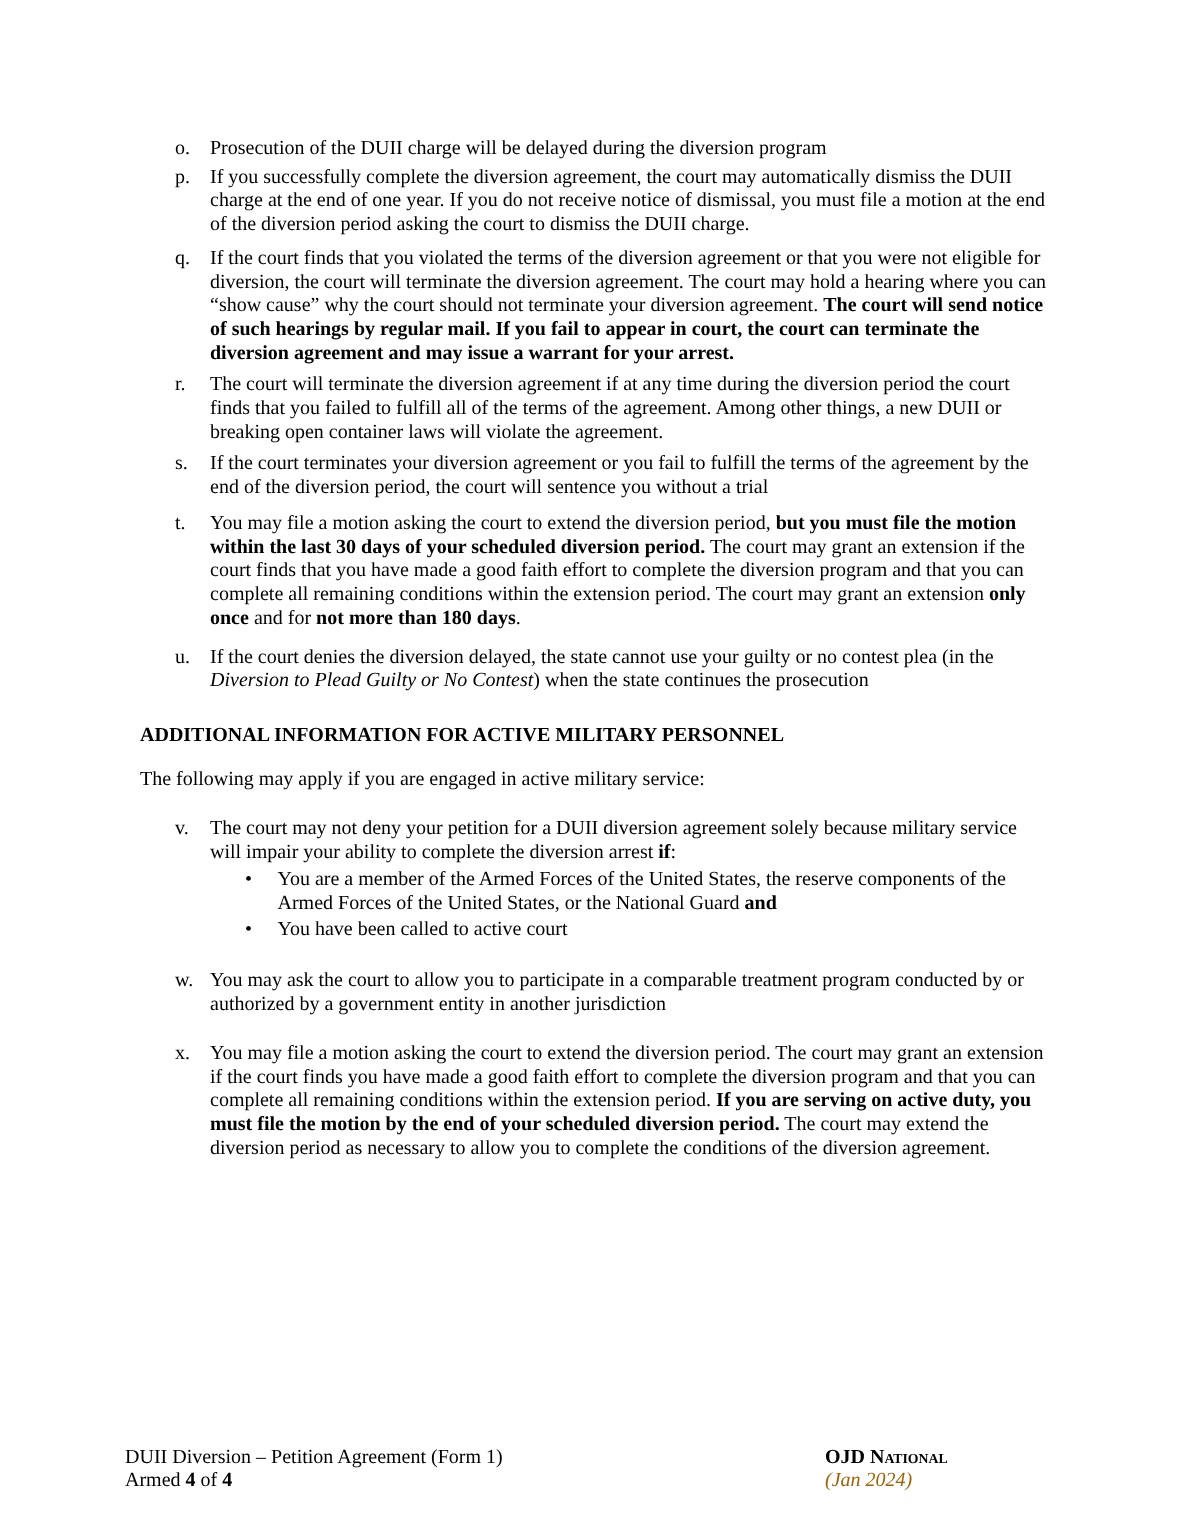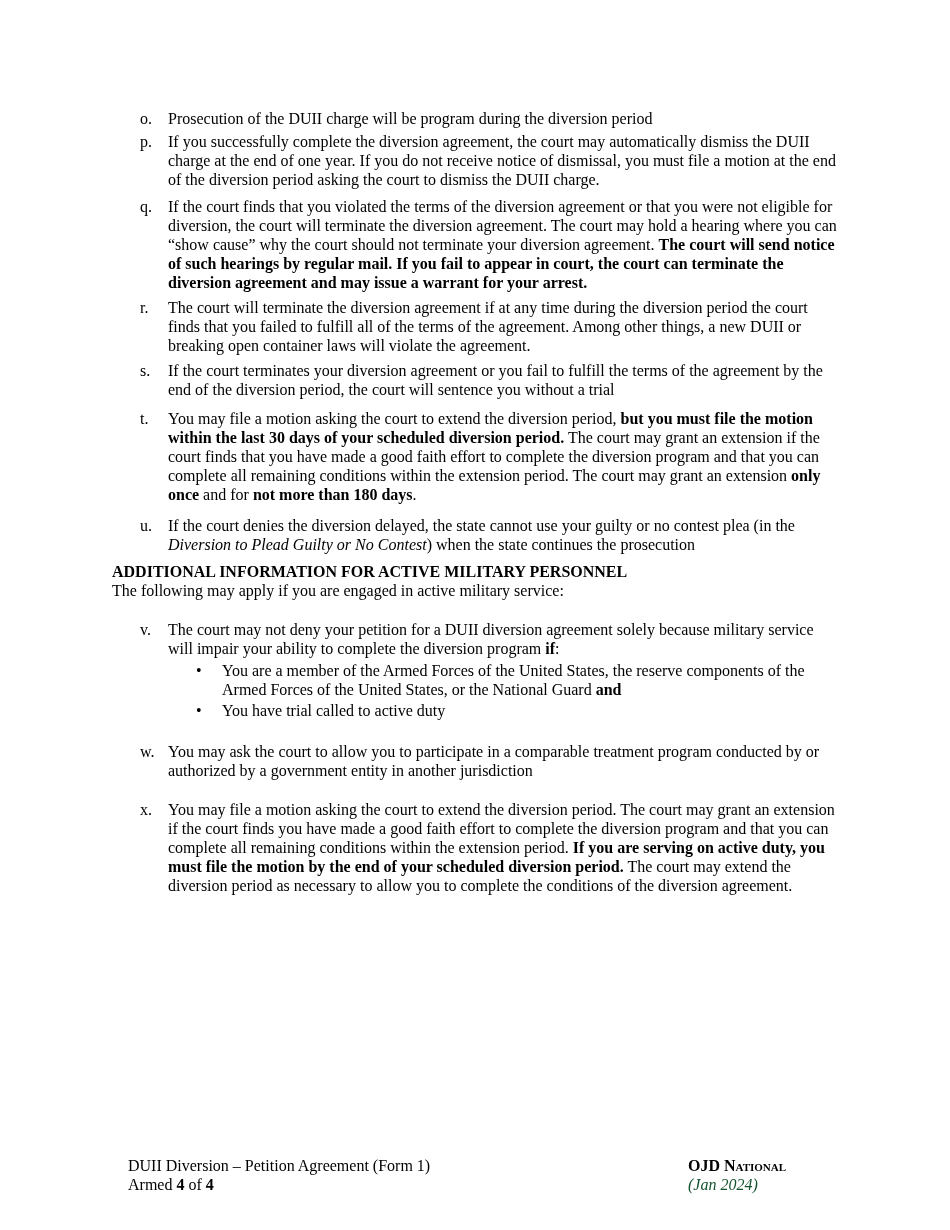--- a/index.html
+++ b/index.html
@@ -35,43 +35,44 @@
   .b, .seg-b { font-weight: bold; }
   .i, .seg-i { font-style: italic; }
   .mb4  { margin-bottom: 4px; }
   .mb6  { margin-bottom: 6px; }
   .mb8  { margin-bottom: 8px; }
   .mb10 { margin-bottom: 10px; }
   .mb12 { margin-bottom: 12px; }
   .mb20 { margin-bottom: 20px; }
   .section-heading {
     font-weight: bold;
-    margin-top: 8px;
+    margin-top: 25px;
   }
   .section-intro {
     margin-bottom: 20px;
+    margin-top: 16px;
   }
   .bullets {
     margin-top: 3px;
   }
   .bullet-item {
     display: flex;
     margin-left: 28px;
     margin-bottom: 2px;
   }
   .bullet-glyph {
     flex: 0 0 26px;
     width: 26px;
   }
   .bullet-text {
     flex: 1 1 auto;
   }
   .footer {
     position: absolute;
-    left: 128px;
+    left: 100px;
     top: 1156px;
     width: 726px;
     display: flex;
   }
   .footer-left { width: 560px; }
   .footer-right { width: 166px; }
   .footer-right-title {
     font-weight: bold;
     font-variant: small-caps;
   }
@@ -79,21 +80,21 @@
     font-style: italic;
   }
 </style>
 </head>
 <body>
 
 <div class="content">
 
   <div class="li mb4">
     <span class="li-label">o.</span>
-    <span class="li-text"><span>Prosecution of the DUII charge will be program during the diversion period</span></span>
+    <span class="li-text"><span>Prosecution of the DUII charge will be delayed during the diversion program</span></span>
   </div>
 
   <div class="li mb8">
     <span class="li-label">p.</span>
     <span class="li-text"><span>If you successfully complete the diversion agreement, the court may automatically dismiss the DUII charge at the end of one year. If you do not receive notice of dismissal, you must file a motion at the end of the diversion period asking the court to dismiss the DUII charge.</span></span>
   </div>
 
   <div class="li mb6">
     <span class="li-label">q.</span>
     <span class="li-text"><span>If the court finds that you violated the terms of the diversion agreement or that you were not eligible for diversion, the court will terminate the diversion agreement. The court may hold a hearing where you can “show cause” why the court should not terminate your diversion agreement. </span><span class="seg-b">The court will send notice of such hearings by regular mail. If you fail to appear in court, the court can terminate the diversion agreement and may issue a warrant for your arrest.</span></span>
@@ -118,29 +119,29 @@
     <span class="li-label">u.</span>
     <span class="li-text"><span>If the court denies the diversion delayed, the state cannot use your guilty or no contest plea (in the </span><span class="seg-i">Diversion to Plead Guilty or No Contest</span><span>) when the state continues the prosecution</span></span>
   </div>
 
   <div class="section-heading">ADDITIONAL INFORMATION FOR ACTIVE MILITARY PERSONNEL</div>
   <div class="section-intro">The following may apply if you are engaged in active military service:</div>
 
   <div class="li mb20">
     <span class="li-label">v.</span>
     <span class="li-text">
-      <span><span>The court may not deny your petition for a DUII diversion agreement solely because military service will impair your ability to complete the diversion program </span><span class="seg-b">if</span><span>:</span></span>
+      <span><span>The court may not deny your petition for a DUII diversion agreement solely because military service will impair your ability to complete the diversion arrest </span><span class="seg-b">if</span><span>:</span></span>
       <span class="bullets" style="display:block">
         <span class="bullet-item">
           <span class="bullet-glyph">•</span>
           <span class="bullet-text"><span>You are a member of the Armed Forces of the United States, the reserve components of the Armed Forces of the United States, or the National Guard </span><span class="seg-b">and</span></span>
         </span>
         <span class="bullet-item">
           <span class="bullet-glyph">•</span>
-          <span class="bullet-text"><span>You have trial called to active duty</span></span>
+          <span class="bullet-text"><span>You have been called to active court</span></span>
         </span>
       </span>
     </span>
   </div>
 
   <div class="li mb20">
     <span class="li-label">w.</span>
     <span class="li-text"><span>You may ask the court to allow you to participate in a comparable treatment program conducted by or authorized by a government entity in another jurisdiction</span></span>
   </div>
 
@@ -151,15 +152,15 @@
 
 </div>
 
 <div class="footer">
   <div class="footer-left">
     <div>DUII Diversion – Petition Agreement (Form 1)</div>
     <div><span>Armed </span><span class="seg-b">4</span><span> of </span><span class="seg-b">4</span></div>
   </div>
   <div class="footer-right">
     <div class="footer-right-title">OJD National</div>
-    <div class="footer-right-date" style="color: #14532d;">(Jan 2024)</div>
+    <div class="footer-right-date" style="color: #a16207;">(Jan 2024)</div>
   </div>
 </div>
 
 </body></html>

